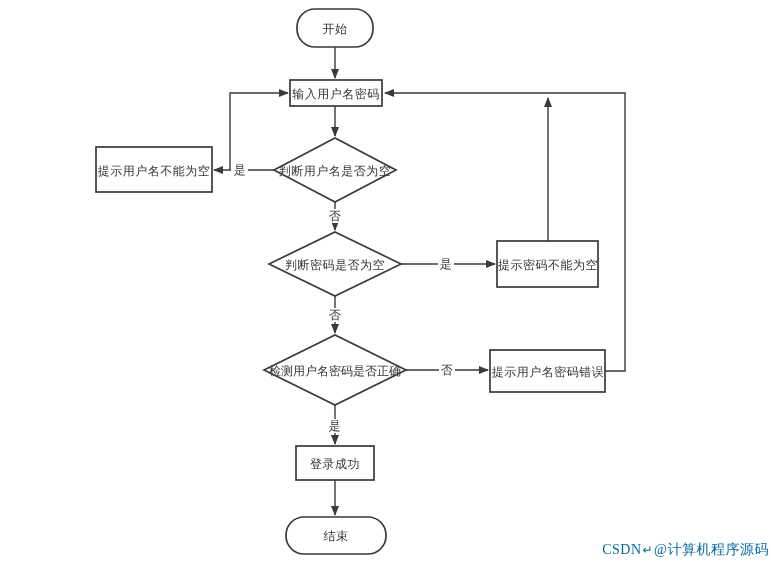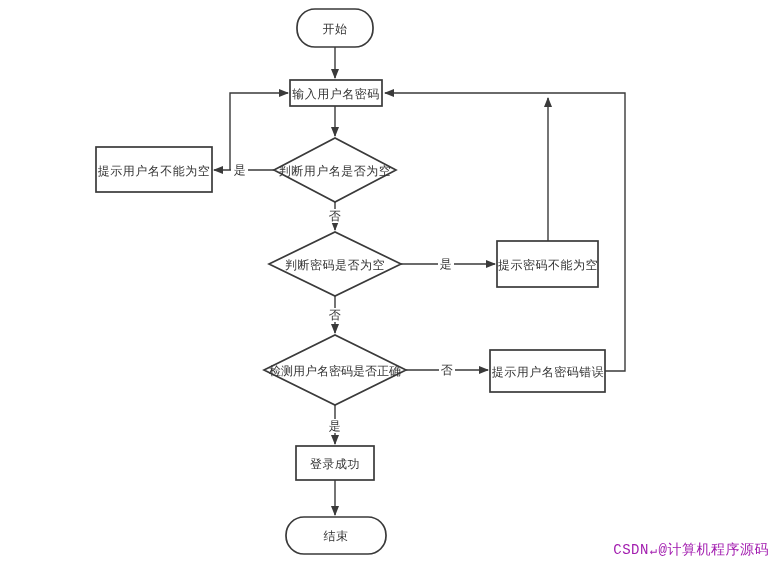--- a/index.html
+++ b/index.html
@@ -20,24 +20,24 @@
     fill: #333333;
     font-size: 12px;
     letter-spacing: 0.5px;
     font-family: "Liberation Serif", "DejaVu Serif", serif;
   }
   text.tight { letter-spacing: 0; }
   .watermark {
     position: absolute;
     top: 541px;
     right: 2px;
-    color: #a21caf;
+    color: #0369a1;
     font-size: 14px;
     letter-spacing: 0.5px;
-    font-family: Liberation Mono, monospace;
+    font-family: Liberation Serif, serif;
     white-space: nowrap;
     user-select: none;
   }
   .watermark .cursor-glyph { font-size: 12px; margin: 0 1px; }
 </style>
 </head>
 <body>
 
 <div class="canvas">
   <svg class="flow" width="771" height="566" viewBox="0 0 771 566">

